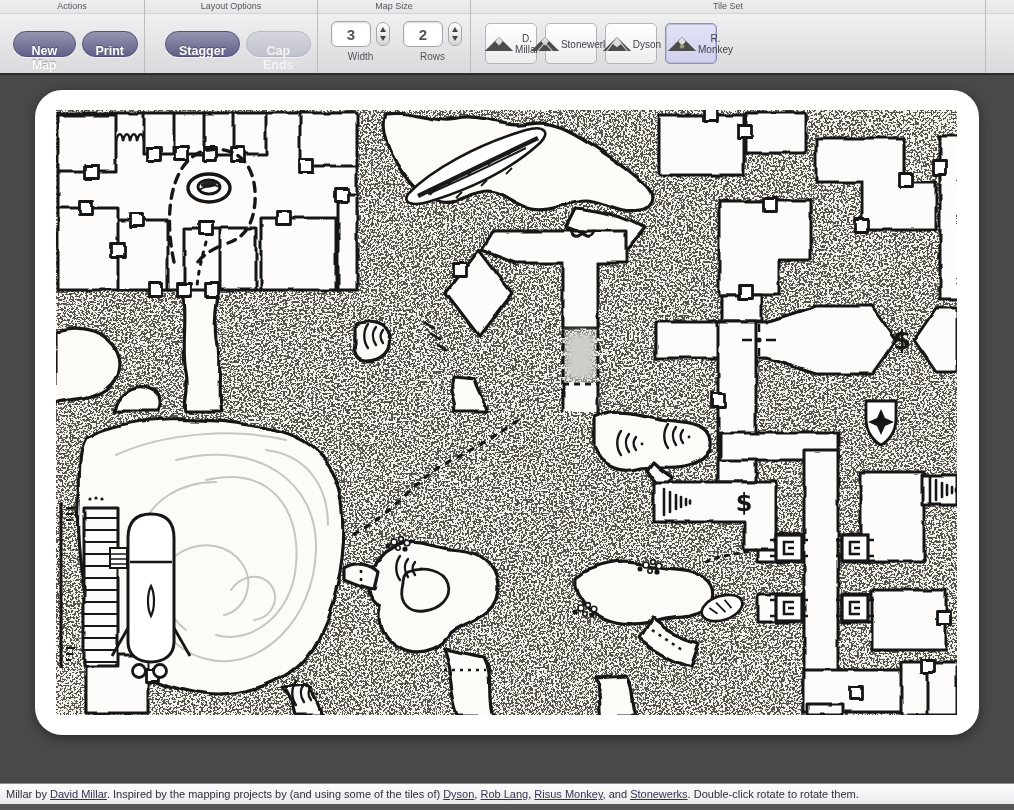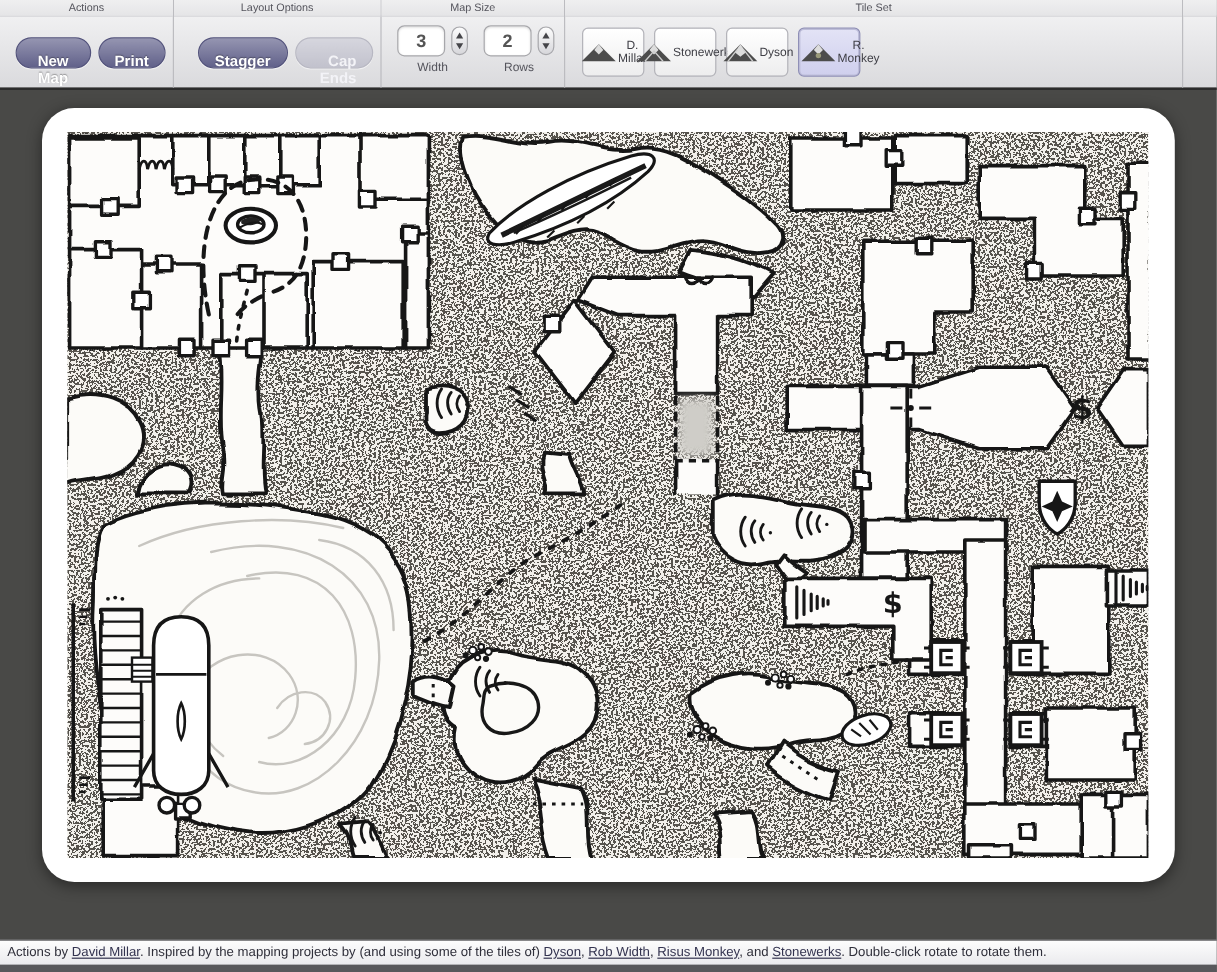--- a/index.html
+++ b/index.html
@@ -13,21 +13,21 @@
   .tb-sec{height:100%;border-right:1px solid #bcbcc0;box-sizing:border-box;display:flex;flex-direction:column;}
   .tb-sec:last-child{border-right:none;}
   .tb-head{height:13px;line-height:13px;text-align:center;font-size:9px;color:#54545c;
            background:linear-gradient(#efeff0,#e5e5e7);border-bottom:1px solid #d6d6d9;}
   .tb-body{flex:1;display:flex;align-items:center;}
 
   .pill{height:24px;padding:12px 13px;margin-right:6px;border-radius:13px;border:1px solid #52527b;
         background:linear-gradient(#9595b1,#61618a);color:#fff;font-weight:bold;font-size:12.5px;
         font-family:"Liberation Sans",sans-serif;text-shadow:0 -1px 1px rgba(0,0,0,.35);
         box-shadow:0 1px 0 rgba(255,255,255,.55);cursor:pointer;}
-  .pill.disabled{background:linear-gradient(#d6d6de,#c2c2cd);border-color:#b7b7c2;color:#f3f3f7;text-shadow:none;text-align:right;}
+  .pill.disabled{background:linear-gradient(#d6d6de,#c2c2cd);border-color:#b7b7c2;color:#f3f3f7;text-shadow:none;}
 
   .numgroup{display:flex;flex-direction:column;align-items:center;margin-left:13px;}
   .numrow{display:flex;align-items:center;}
   .numfield{width:34px;height:22px;border:1px solid #a7a7ab;border-radius:6px;background:#fff;
             text-align:center;font-size:15px;font-weight:bold;color:#555;font-family:"Liberation Sans",sans-serif;
             box-shadow:inset 0 1px 2px rgba(0,0,0,.15);}
   .stepper{width:12px;height:22px;margin-left:5px;border:1px solid #a7a7ab;border-radius:7px;
            background:linear-gradient(#fdfdfd,#d7d7db);display:flex;flex-direction:column;
            align-items:center;justify-content:center;gap:4px;cursor:pointer;}
   .st-up{width:0;height:0;border-left:3.5px solid transparent;border-right:3.5px solid transparent;border-bottom:5px solid #454549;}
@@ -405,17 +405,17 @@
           <path d="M54,444 h17 M54,449 h17 M54,454 h17" stroke="#161616" stroke-width="1.6"></path>
         </g>
       </g>
 
       <text x="846" y="239" text-anchor="middle" font-family="DejaVu Sans, sans-serif" font-size="26" font-weight="bold" fill="#161616">$</text>
       <text x="688" y="401" text-anchor="middle" font-family="DejaVu Sans, sans-serif" font-size="24" font-weight="bold" fill="#161616">$</text>
     </svg>
   </div>
 
   <div class="footer">
-    <div class="f-inner"><span>Actions by </span><a class="flink">David Millar</a><span>. Inspired by the mapping projects by (and using some of the tiles of) </span><a class="flink">Dyson</a><span>, </span><a class="flink">Rob Width</a><span>, </span><a class="flink">Risus Monkey</a><span>, and </span><a class="flink">Stonewerks</a><span>. Double-click rotate to rotate them.</span></div>
+    <div class="f-inner"><span>Millar by </span><a class="flink">David Millar</a><span>. Inspired by the mapping projects by (and using some of the tiles of) </span><a class="flink">Dyson</a><span>, </span><a class="flink">Rob Lang</a><span>, </span><a class="flink">Risus Monkey</a><span>, and </span><a class="flink">Stonewerks</a><span>. Double-click rotate to rotate them.</span></div>
     <div class="f-strip"></div>
   </div>
 
 </div>
 
 </body></html>

